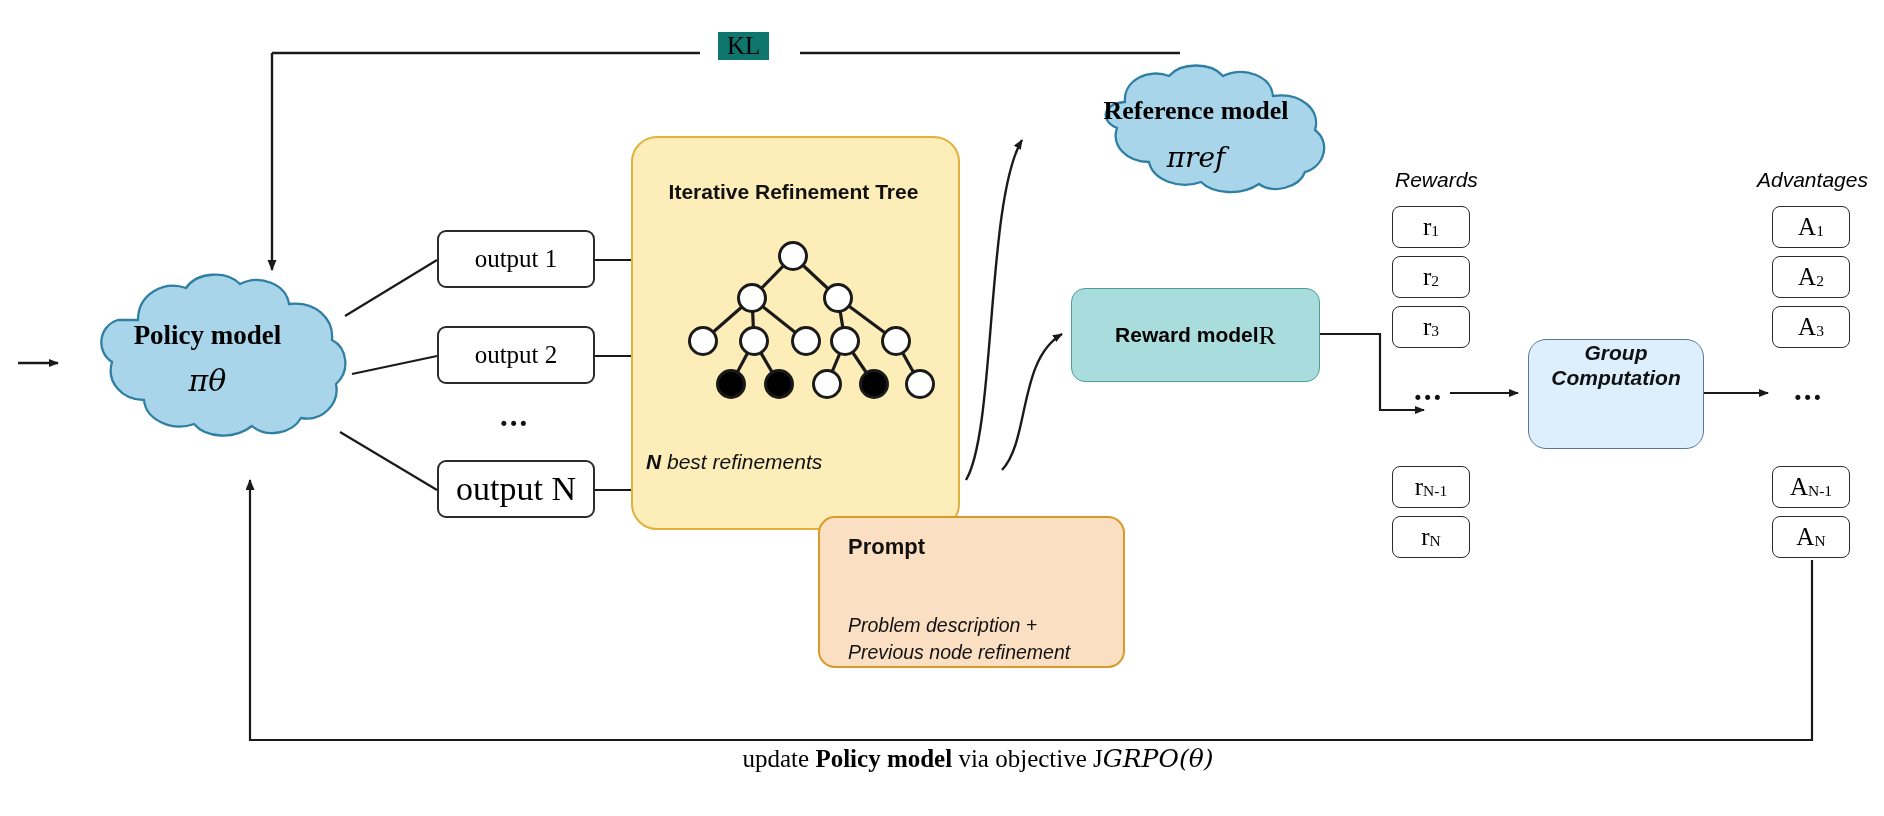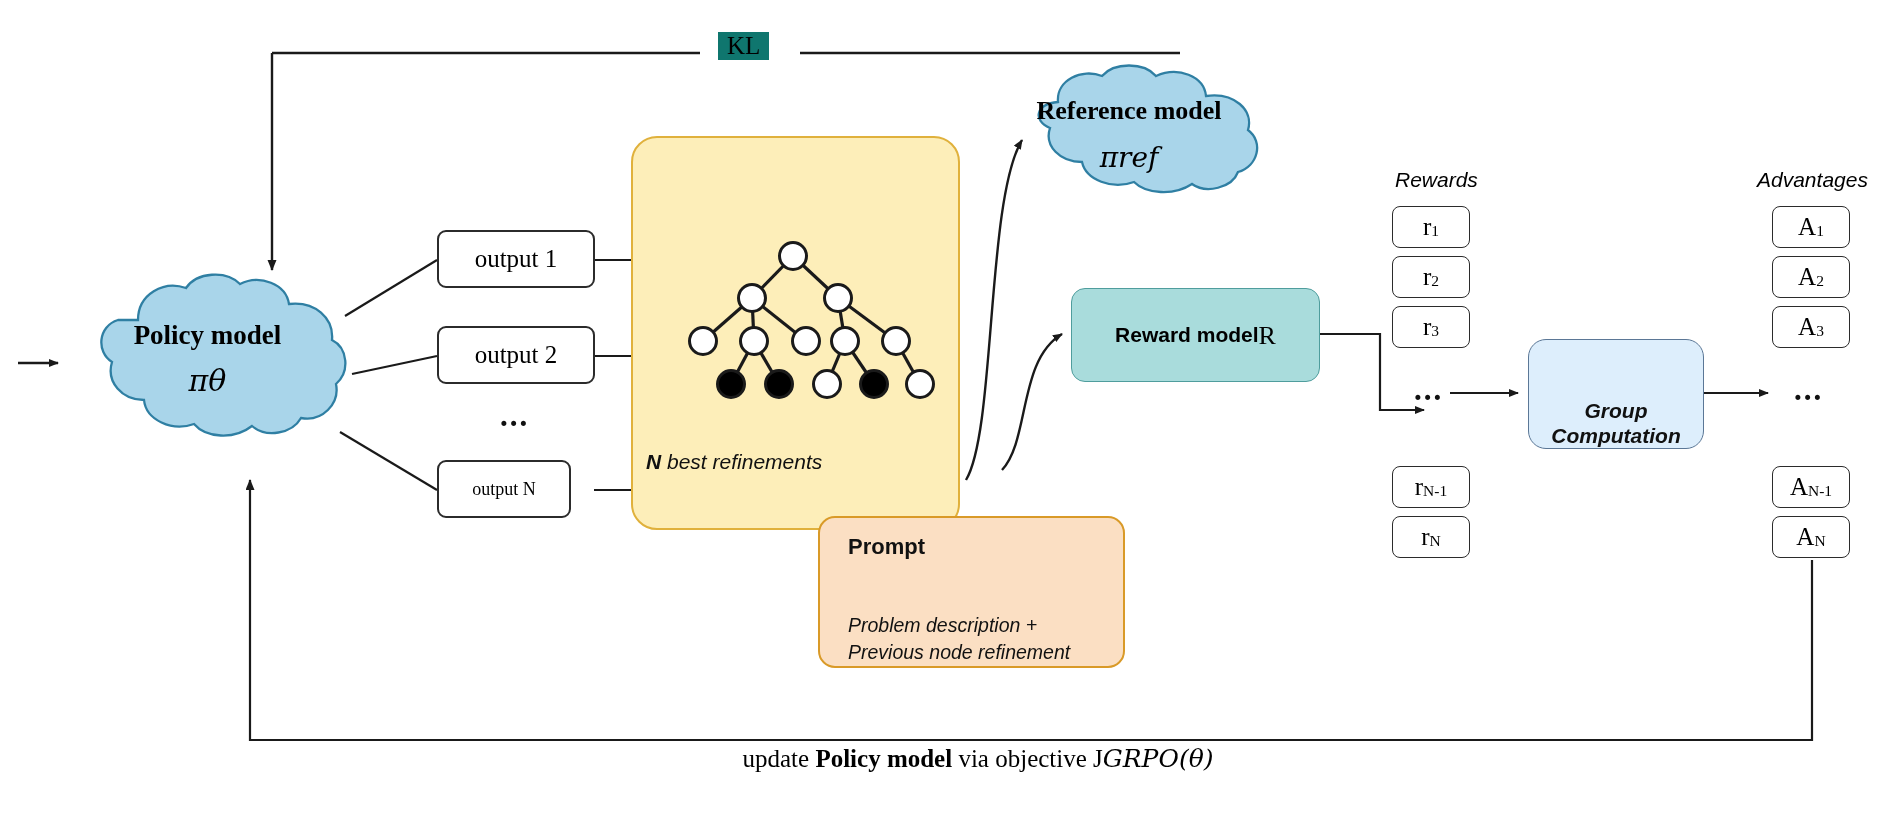--- a/index.html
+++ b/index.html
@@ -195,21 +195,21 @@
 
   #group-box {
     position: absolute;
     left: 1528px; top: 339px;
     width: 174px; height: 108px;
     background: #ddeefc;
     border: 1.6px solid #5b7796;
     border-radius: 18px;
     z-index: 3;
     display: flex;
-    align-items: flex-end;
+    align-items: flex-start;
     justify-content: center;
     text-align: center;
     font-family: "Liberation Sans", sans-serif;
     font-style: italic;
     font-weight: bold;
     font-size: 21px;
     line-height: 1.2;
     color: #111;
   }
 
@@ -293,23 +293,24 @@
     </svg>
     <div class="cloud-label" style="top:52px;">
       <div class="cloud-title" style="font-size:27px;">Policy model</div>
       <div class="cloud-sub" style="font-size:30px; margin-top:12px;">πθ</div>
     </div>
   </div>
 
   <div class="obox" style="left:437px; top:230px; width:158px; height:58px; font-size:25px;">output 1</div>
   <div class="obox" style="left:437px; top:326px; width:158px; height:58px; font-size:25px;text-align:center;">output 2</div>
   <div class="dots" style="left:500px; top:398px; font-size:31px;">...</div>
-  <div class="obox" style="left:437px; top:460px; width:134px; height:58px; font-size:18px;">output N</div>
+  <div class="obox" style="left:437px; top:460px; width:158px; height:58px; font-size:34px;">output N</div>
 
   <div id="tree-panel"></div>
+  <div id="tree-title">Iterative Refinement Tree</div>
   <svg id="tree-svg" style="position:absolute; left:631px; top:136px; width:325px; height:390px; z-index:2;" viewBox="631 136 325 390">
     <g id="tree-edge-group" stroke="#1a1a1a" stroke-width="3.2" fill="none">
         <line x1="793" y1="256" x2="752" y2="298"></line>
         <line x1="793" y1="256" x2="838" y2="298"></line>
         <line x1="752" y1="298" x2="703" y2="341"></line>
         <line x1="752" y1="298" x2="754" y2="341"></line>
         <line x1="752" y1="298" x2="806" y2="341"></line>
         <line x1="838" y1="298" x2="845" y2="341"></line>
         <line x1="838" y1="298" x2="896" y2="341"></line>
         <line x1="754" y1="341" x2="731" y2="384"></line>
@@ -338,21 +339,21 @@
     <b>N</b><span> best refinements</span>
   </div>
 
   <div id="prompt-panel"></div>
   <div id="prompt-title">Prompt</div>
   <div id="prompt-body">
     <div>Problem description +</div>
     <div>Previous node refinement</div>
   </div>
 
-  <div class="node" style="left:984px; top:62px; width:290px; height:132px; z-index:2;">
+  <div class="node" style="left:1051px; top:62px; width:290px; height:132px; z-index:2;">
     <svg width="290" height="132" viewBox="0 0 290 132">
       <path d="M74,40 C72,18 98,6 118,14 C130,0 160,0 172,14
                C194,4 220,14 222,34 C250,30 270,48 264,68
                C280,80 274,104 254,110 C248,126 222,132 208,122
                C190,134 162,132 150,120 C128,128 102,118 98,100
                C76,100 60,84 66,66 C48,58 52,42 74,40 Z" fill="#a9d5ea" stroke="#2f7fa3" stroke-width="2.3"></path>
     </svg>
     <div class="cloud-label" style="top:34px;">
       <div class="cloud-title" style="font-size:26px;">Reference model</div>
       <div class="cloud-sub" style="font-size:28px; margin-top:15px;">πref</div>

